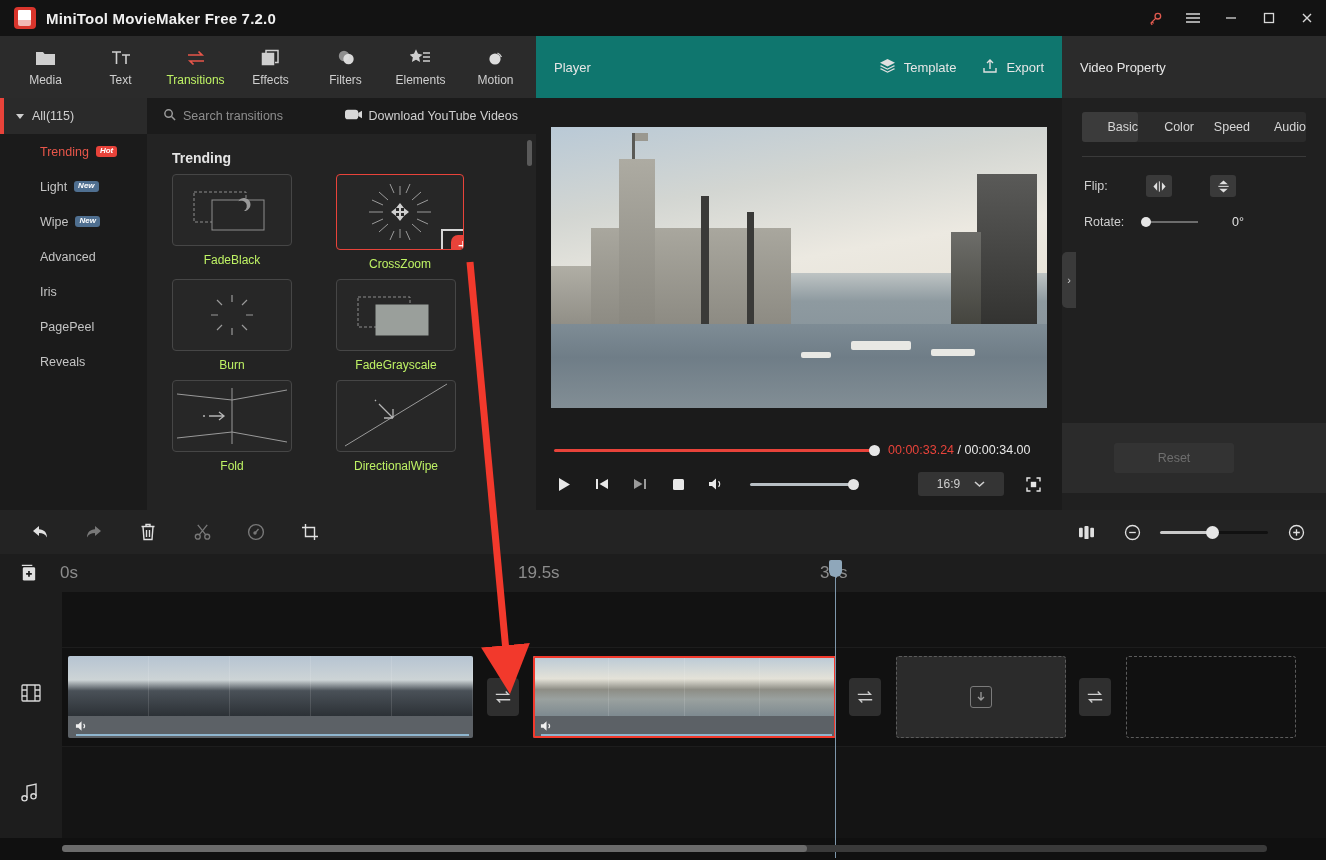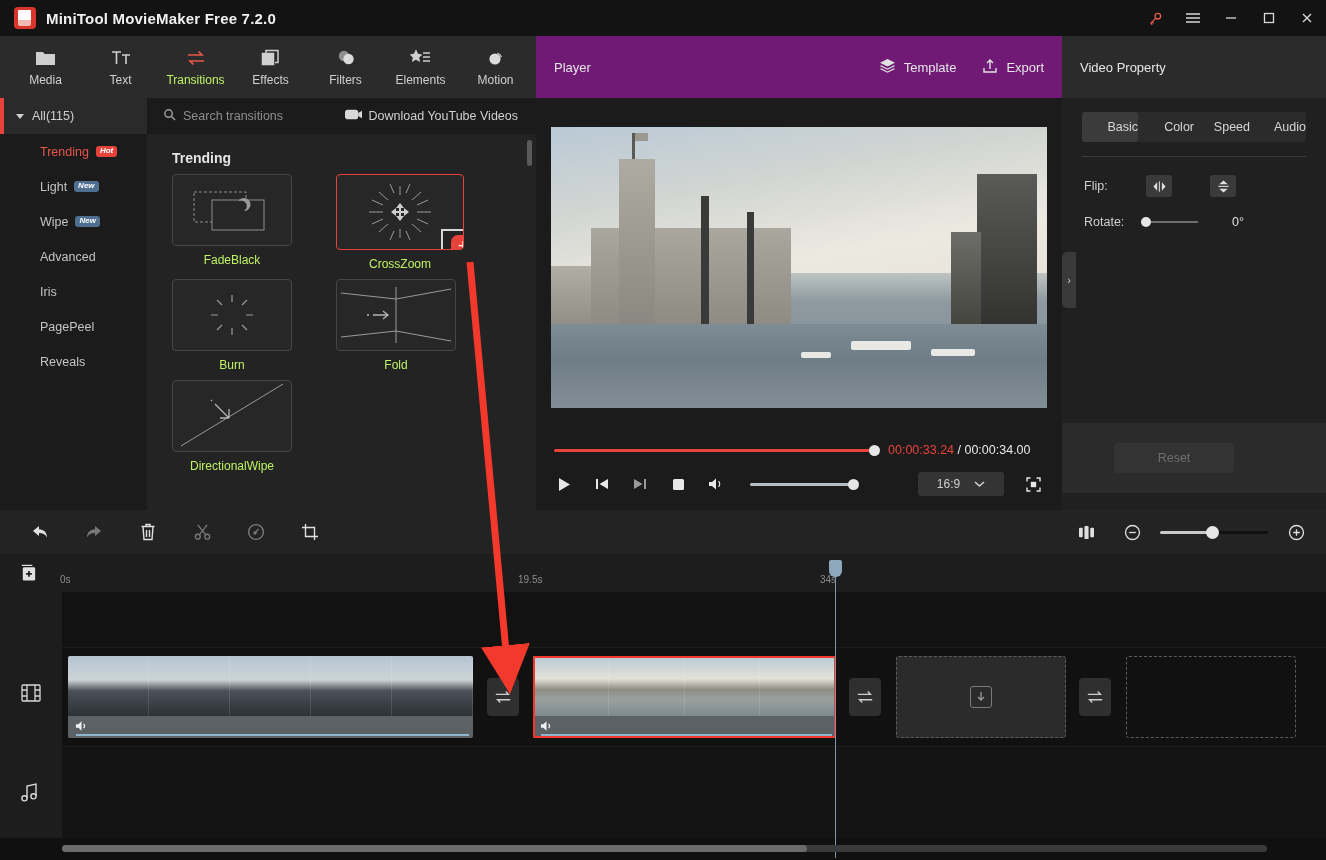--- a/index.html
+++ b/index.html
@@ -123,21 +123,21 @@
   .vscroll {
     position: absolute; right: 4px; top: 6px; width: 5px; height: 26px;
     background: #5a5a5a; border-radius: 3px;
   }
 
   
   .player {
     position: absolute; left: 536px; top: 36px; width: 526px; height: 474px; background: #1b1b1b;
   }
   .player-head {
-    height: 62px; background: #701a75; display: flex; align-items: center; padding: 0 18px;
+    height: 62px; background: #0f766e; display: flex; align-items: center; padding: 0 18px;
   }
   .player-head .ttl { color: #e6e6e6; font-size: 13px; }
   .ph-actions { margin-left: auto; display: flex; align-items: center; gap: 26px; }
   .ph-btn { display: flex; align-items: center; gap: 8px; color: #e6e6e6; font-size: 13px; }
   .stage {
     position: absolute; left: 15px; top: 91px; width: 496px; height: 281px;
     background: linear-gradient(#9fb5c8 0%, #b9c6cf 22%, #dfe1dc 45%, #8e9aa0 62%, #7d8a93 100%);
     overflow: hidden;
   }
   .sky { position:absolute; left:0; top:0; width:100%; height:52%;
@@ -227,21 +227,21 @@
                 display:flex; align-items:center; }
   .tl-btn { width:36px; height:36px; display:flex; align-items:center; justify-content:center; color:#e0e0e0; }
   .tl-btn.dim { color:#787878; }
   .tl-right { margin-left:auto; display:flex; align-items:center; gap:10px; padding-right:12px; }
   .zoom-track { width:108px; height:3px; background:#111; position:relative; border-radius:2px; }
   .zoom-fill { position:absolute; left:0; top:0; height:3px; width:52px; background:#c9c9c9; border-radius:2px; }
   .zoom-knob { position:absolute; left:46px; top:-5px; width:13px; height:13px; border-radius:50%; background:#e6e6e6; }
 
   .ruler { position:absolute; left:0; top:554px; width:1326px; height:38px; background:#1d1d1d; }
   .ruler-icon { position:absolute; left:18px; top:9px; color:#e6e6e6; }
-  .tick { position:absolute; top:20px; color:#8c8c8c; font-size:10px; }
+  .tick { position:absolute; top:9px; color:#8c8c8c; font-size:17px; }
 
   .tracks { position:absolute; left:0; top:592px; width:1326px; height:246px; background:#111111; }
   .track-gutter { position:absolute; left:0; top:0; width:62px; height:246px; background:#1d1d1d; }
   .gut-icon { position:absolute; left:20px; color:#d8d8d8; }
   .row-text { position:absolute; left:62px; top:0; width:1264px; height:56px; background:#121212; border-bottom:1px solid #1d1d1d; }
   .row-video { position:absolute; left:62px; top:56px; width:1264px; height:98px; background:#111111; }
   .row-audio { position:absolute; left:62px; top:154px; width:1264px; height:92px; background:#141414; border-top:1px solid #1d1d1d; }
 
   .clip {
     position:absolute; top:656px; height:82px; border-radius:2px; overflow:hidden; background:#26323a;
@@ -472,20 +472,29 @@
 
       <div class="tcell">
         <div class="tthumb">
           <svg width="70" height="50" viewBox="0 0 70 50" fill="none" stroke="#9a9a9a" stroke-width="1.2">
             <path d="M35 5v7M35 38v7M14 25h7M49 25h7M20 10l5 5M50 10l-5 5M20 40l5-5M50 40l-5-5"></path>
           </svg>
         </div>
         <div class="tlabel">Burn</div>
       </div>
 
+      <div class="tcell">
+        <div class="tthumb">
+          <svg width="92" height="52" viewBox="0 0 92 52" fill="none" stroke="#8e8e8e" stroke-width="1">
+            <rect x="8" y="8" width="52" height="30" stroke-dasharray="3 2"></rect>
+            <rect x="26" y="16" width="52" height="30" fill="#9a9f9b" stroke="#9a9f9b"></rect>
+          </svg>
+        </div>
+        <div class="tlabel">FadeGrayscale</div>
+      </div>
 
       <div class="tcell">
         <div class="tthumb">
           <svg width="114" height="68" viewBox="0 0 114 68" fill="none" stroke="#9a9a9a" stroke-width="1">
             <path d="M2 12l55 6 55-10M2 56l55-6 55 10M57 6v56"></path>
             <path d="M34 34h14M44 30l5 4-5 4M28 34l2 0" stroke="#b5b5b5" stroke-width="1.3"></path>
           </svg>
         </div>
         <div class="tlabel">Fold</div>
       </div>

